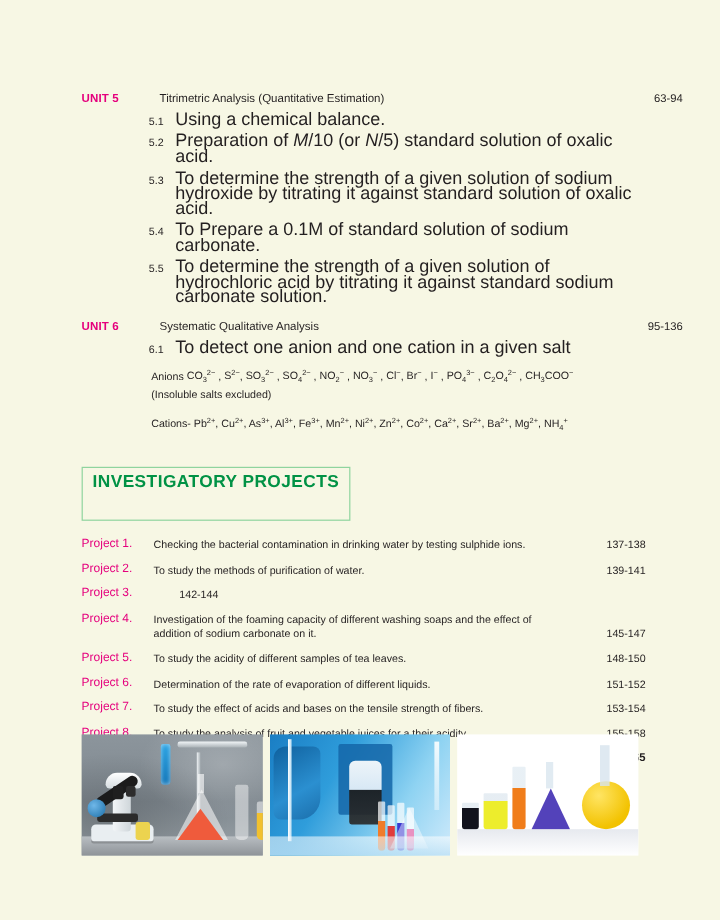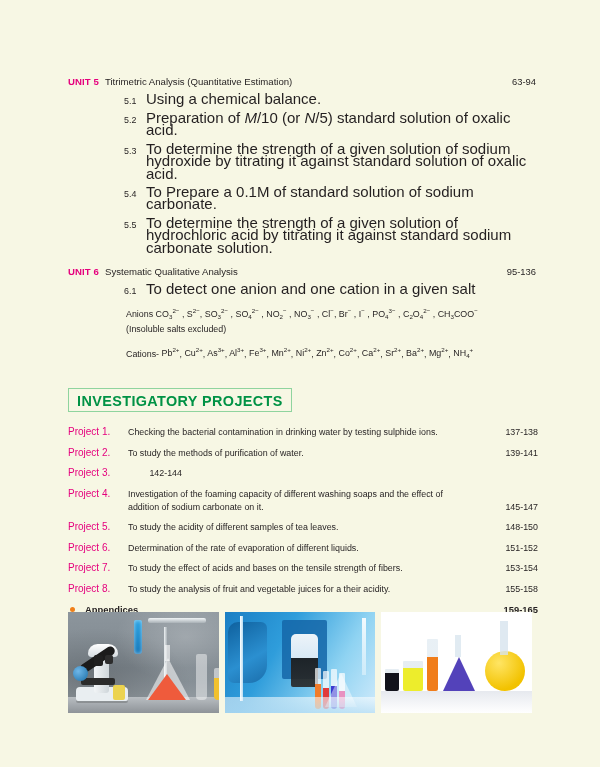--- a/index.html
+++ b/index.html
@@ -21,22 +21,23 @@
     width: 600px;
     height: 767px;
     background: #f7f7e4;
   }
 
   
   .unit-row {
     display: flex;
     align-items: baseline;
     padding-left: 68px;
-    padding-right: 64px;
+    padding-right: 31px;
     margin-top: 0;
+    gap: 28px;
   }
   .unit-tag {
     color: #e5007d;
     font-weight: bold;
     font-size: 9.6px;
     letter-spacing: 0.1px;
     white-space: nowrap;
     flex: 0 0 auto;
   }
   .unit-title {
@@ -95,21 +96,21 @@
     margin-top: 26px;
   }
   .section-head {
     display: inline-block;
     border: 1px solid #8fd49e;
     background: #f7f7e4;
     color: #009245;
     font-weight: bold;
     font-size: 14.4px;
     letter-spacing: 0.4px;
-    padding: 4px 8px 2px 8px;
+    padding: 4px 8px 23px 8px;
   }
 
   
   .proj-list {
     margin-top: 14px;
   }
   .proj-row {
     display: flex;
     align-items: flex-start;
     padding-left: 68px;

